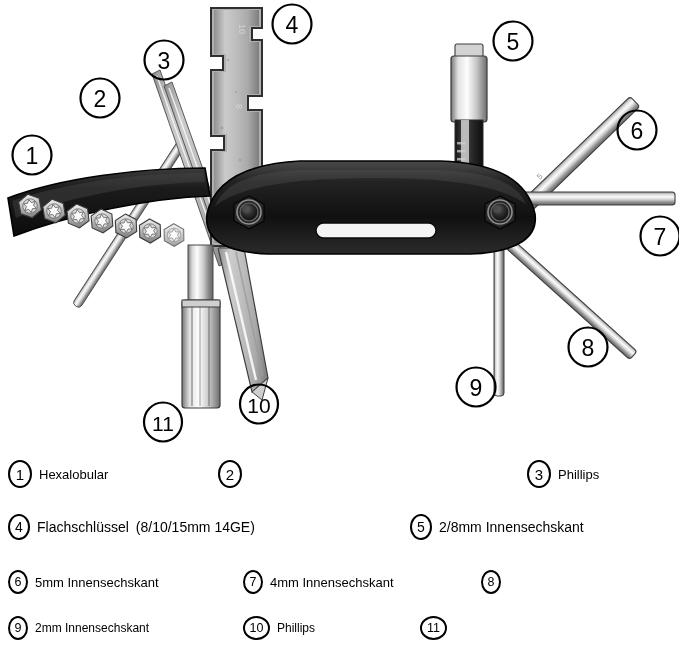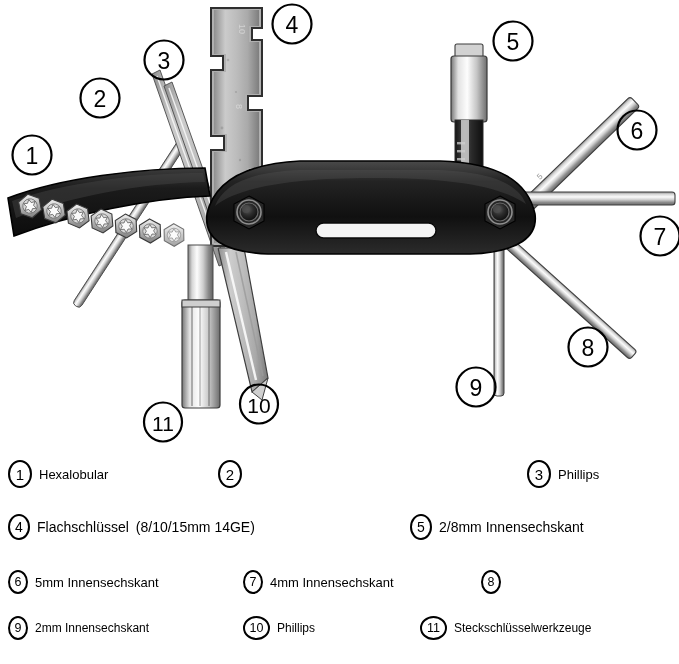--- a/index.html
+++ b/index.html
@@ -323,18 +323,17 @@
       <div class="litem" style="left:8px;">
         <span class="lnum s4">9</span>
         <span class="ltxt">2mm Innensechskant</span>
       </div>
       <div class="litem" style="left:243px;">
         <span class="lnum s4 wide">10</span>
         <span class="ltxt">Phillips</span>
       </div>
       <div class="litem" style="left:420px;">
         <span class="lnum s4 wide">11</span>
-        <span class="ltxt">Steckschlüsselwerkzeuge</span>
       </div>
     </div>
 
   </div>
 </div>
 
 </body></html>

